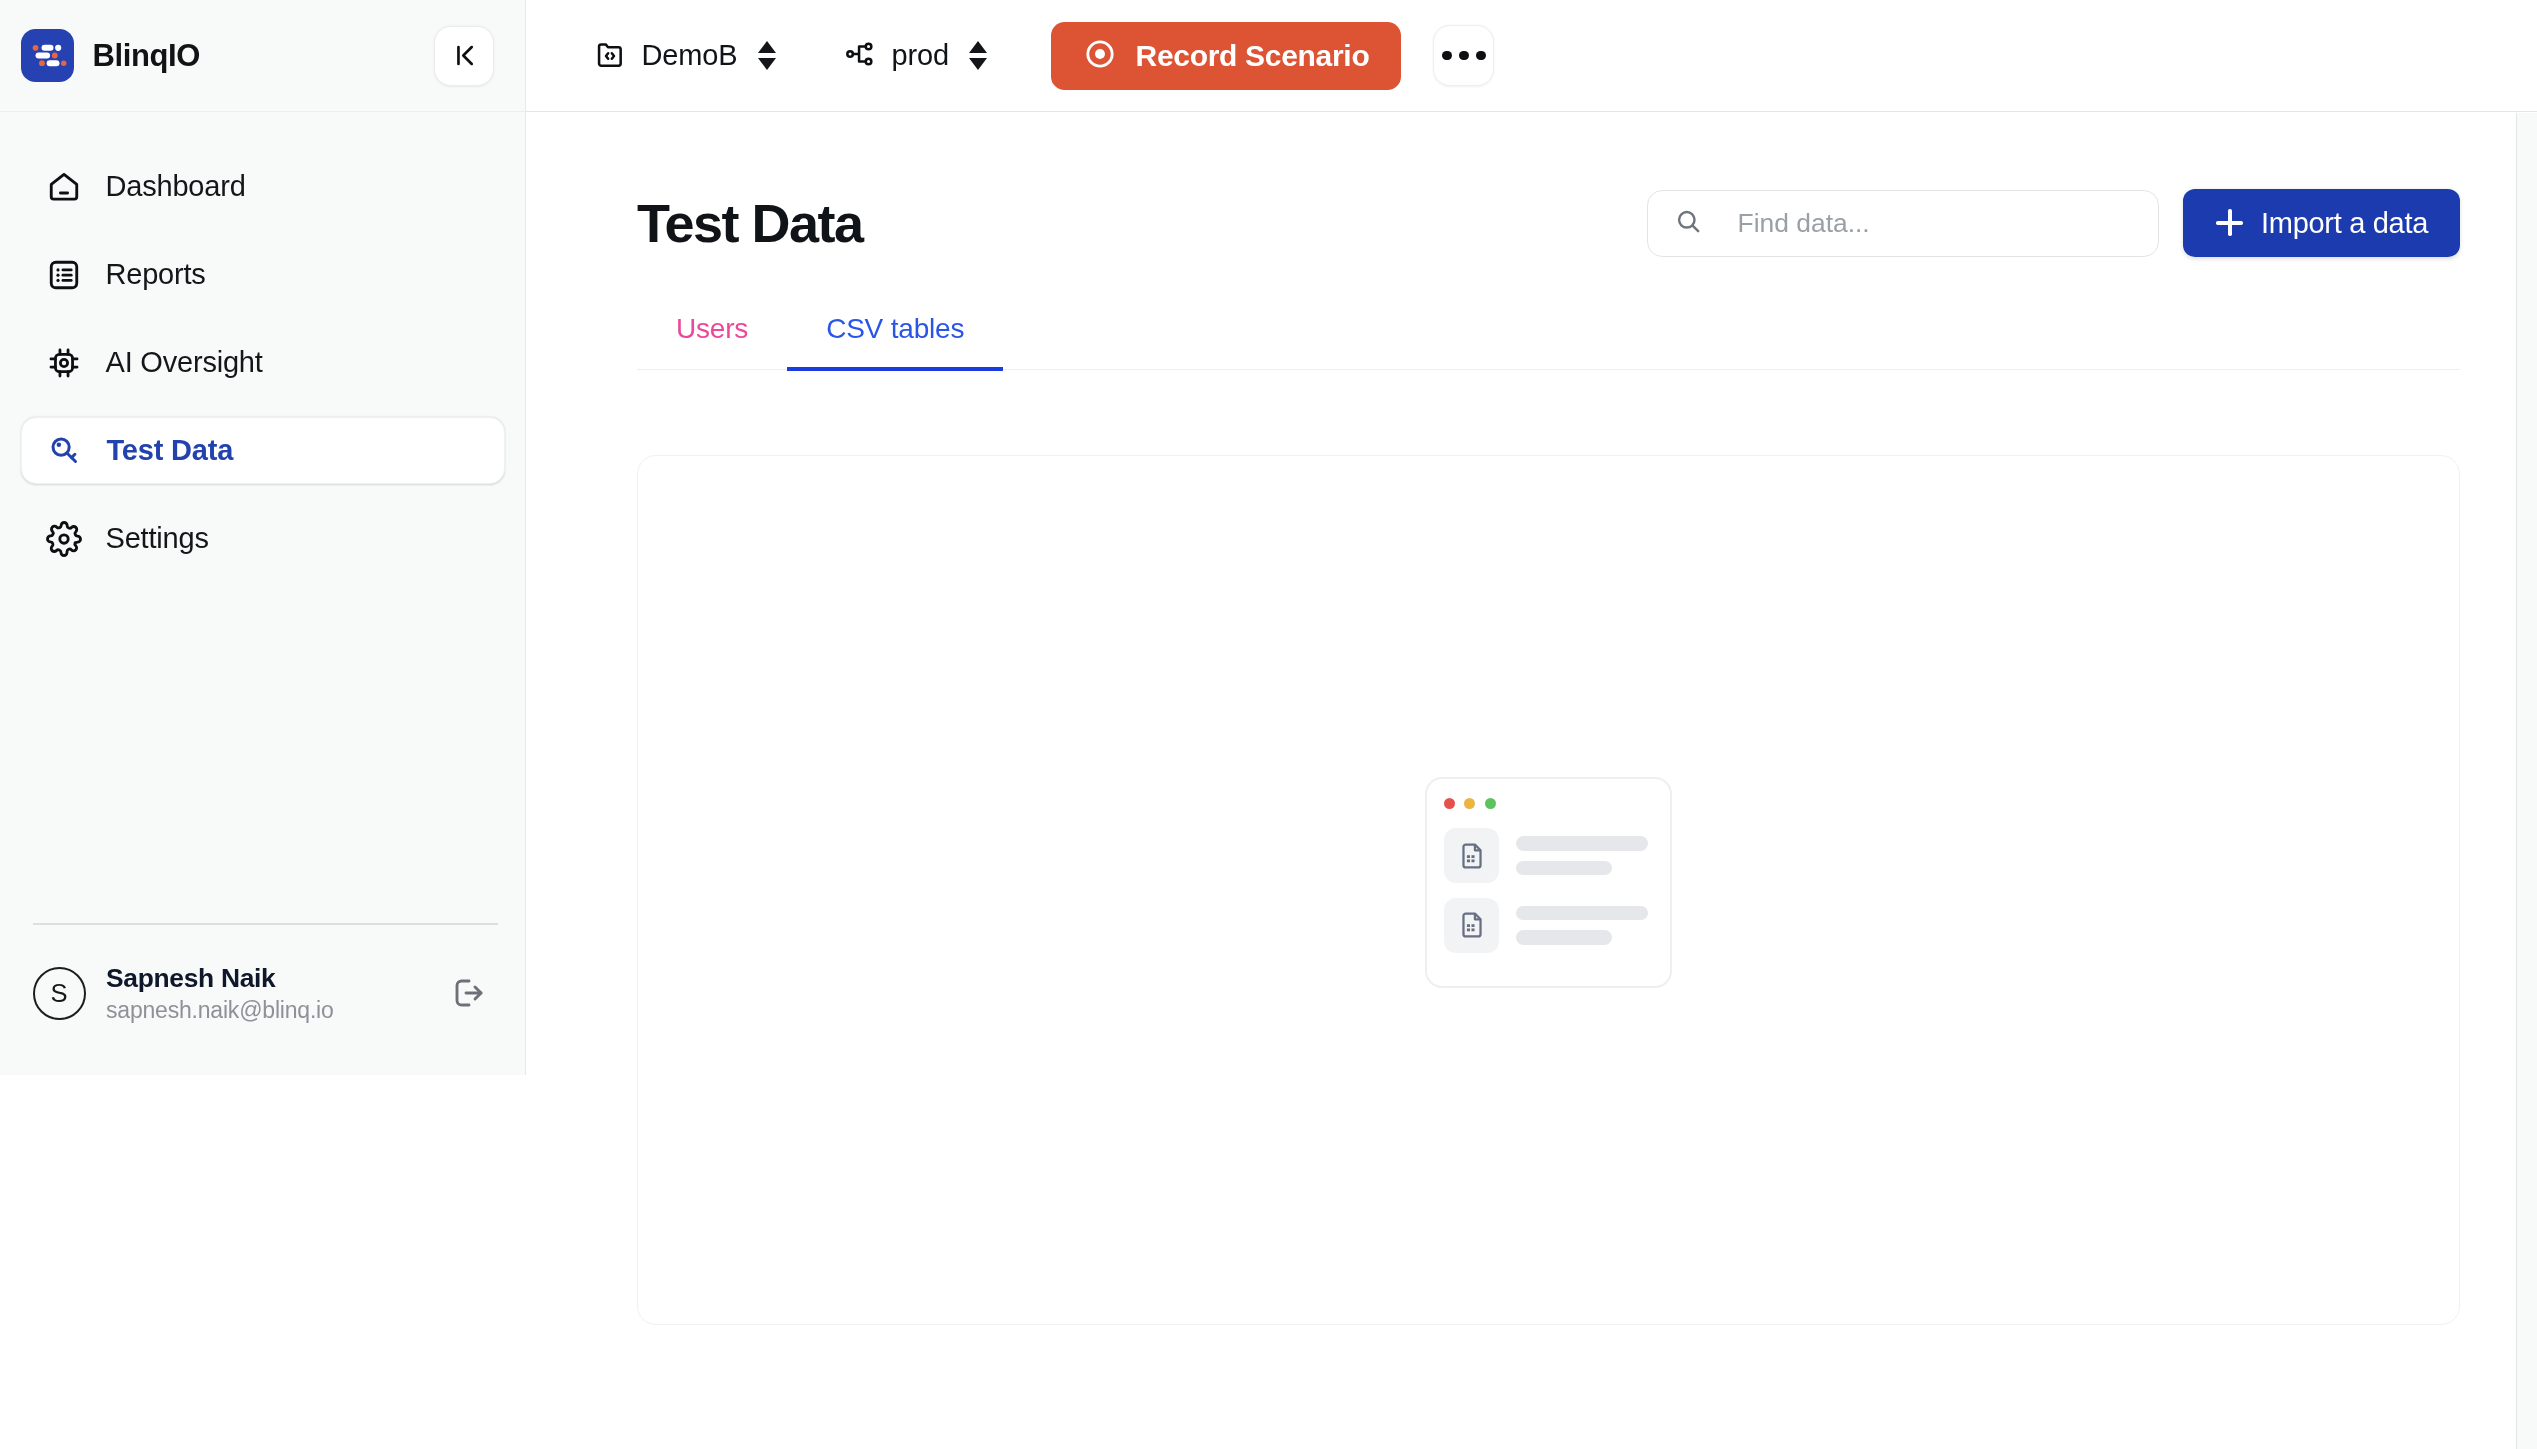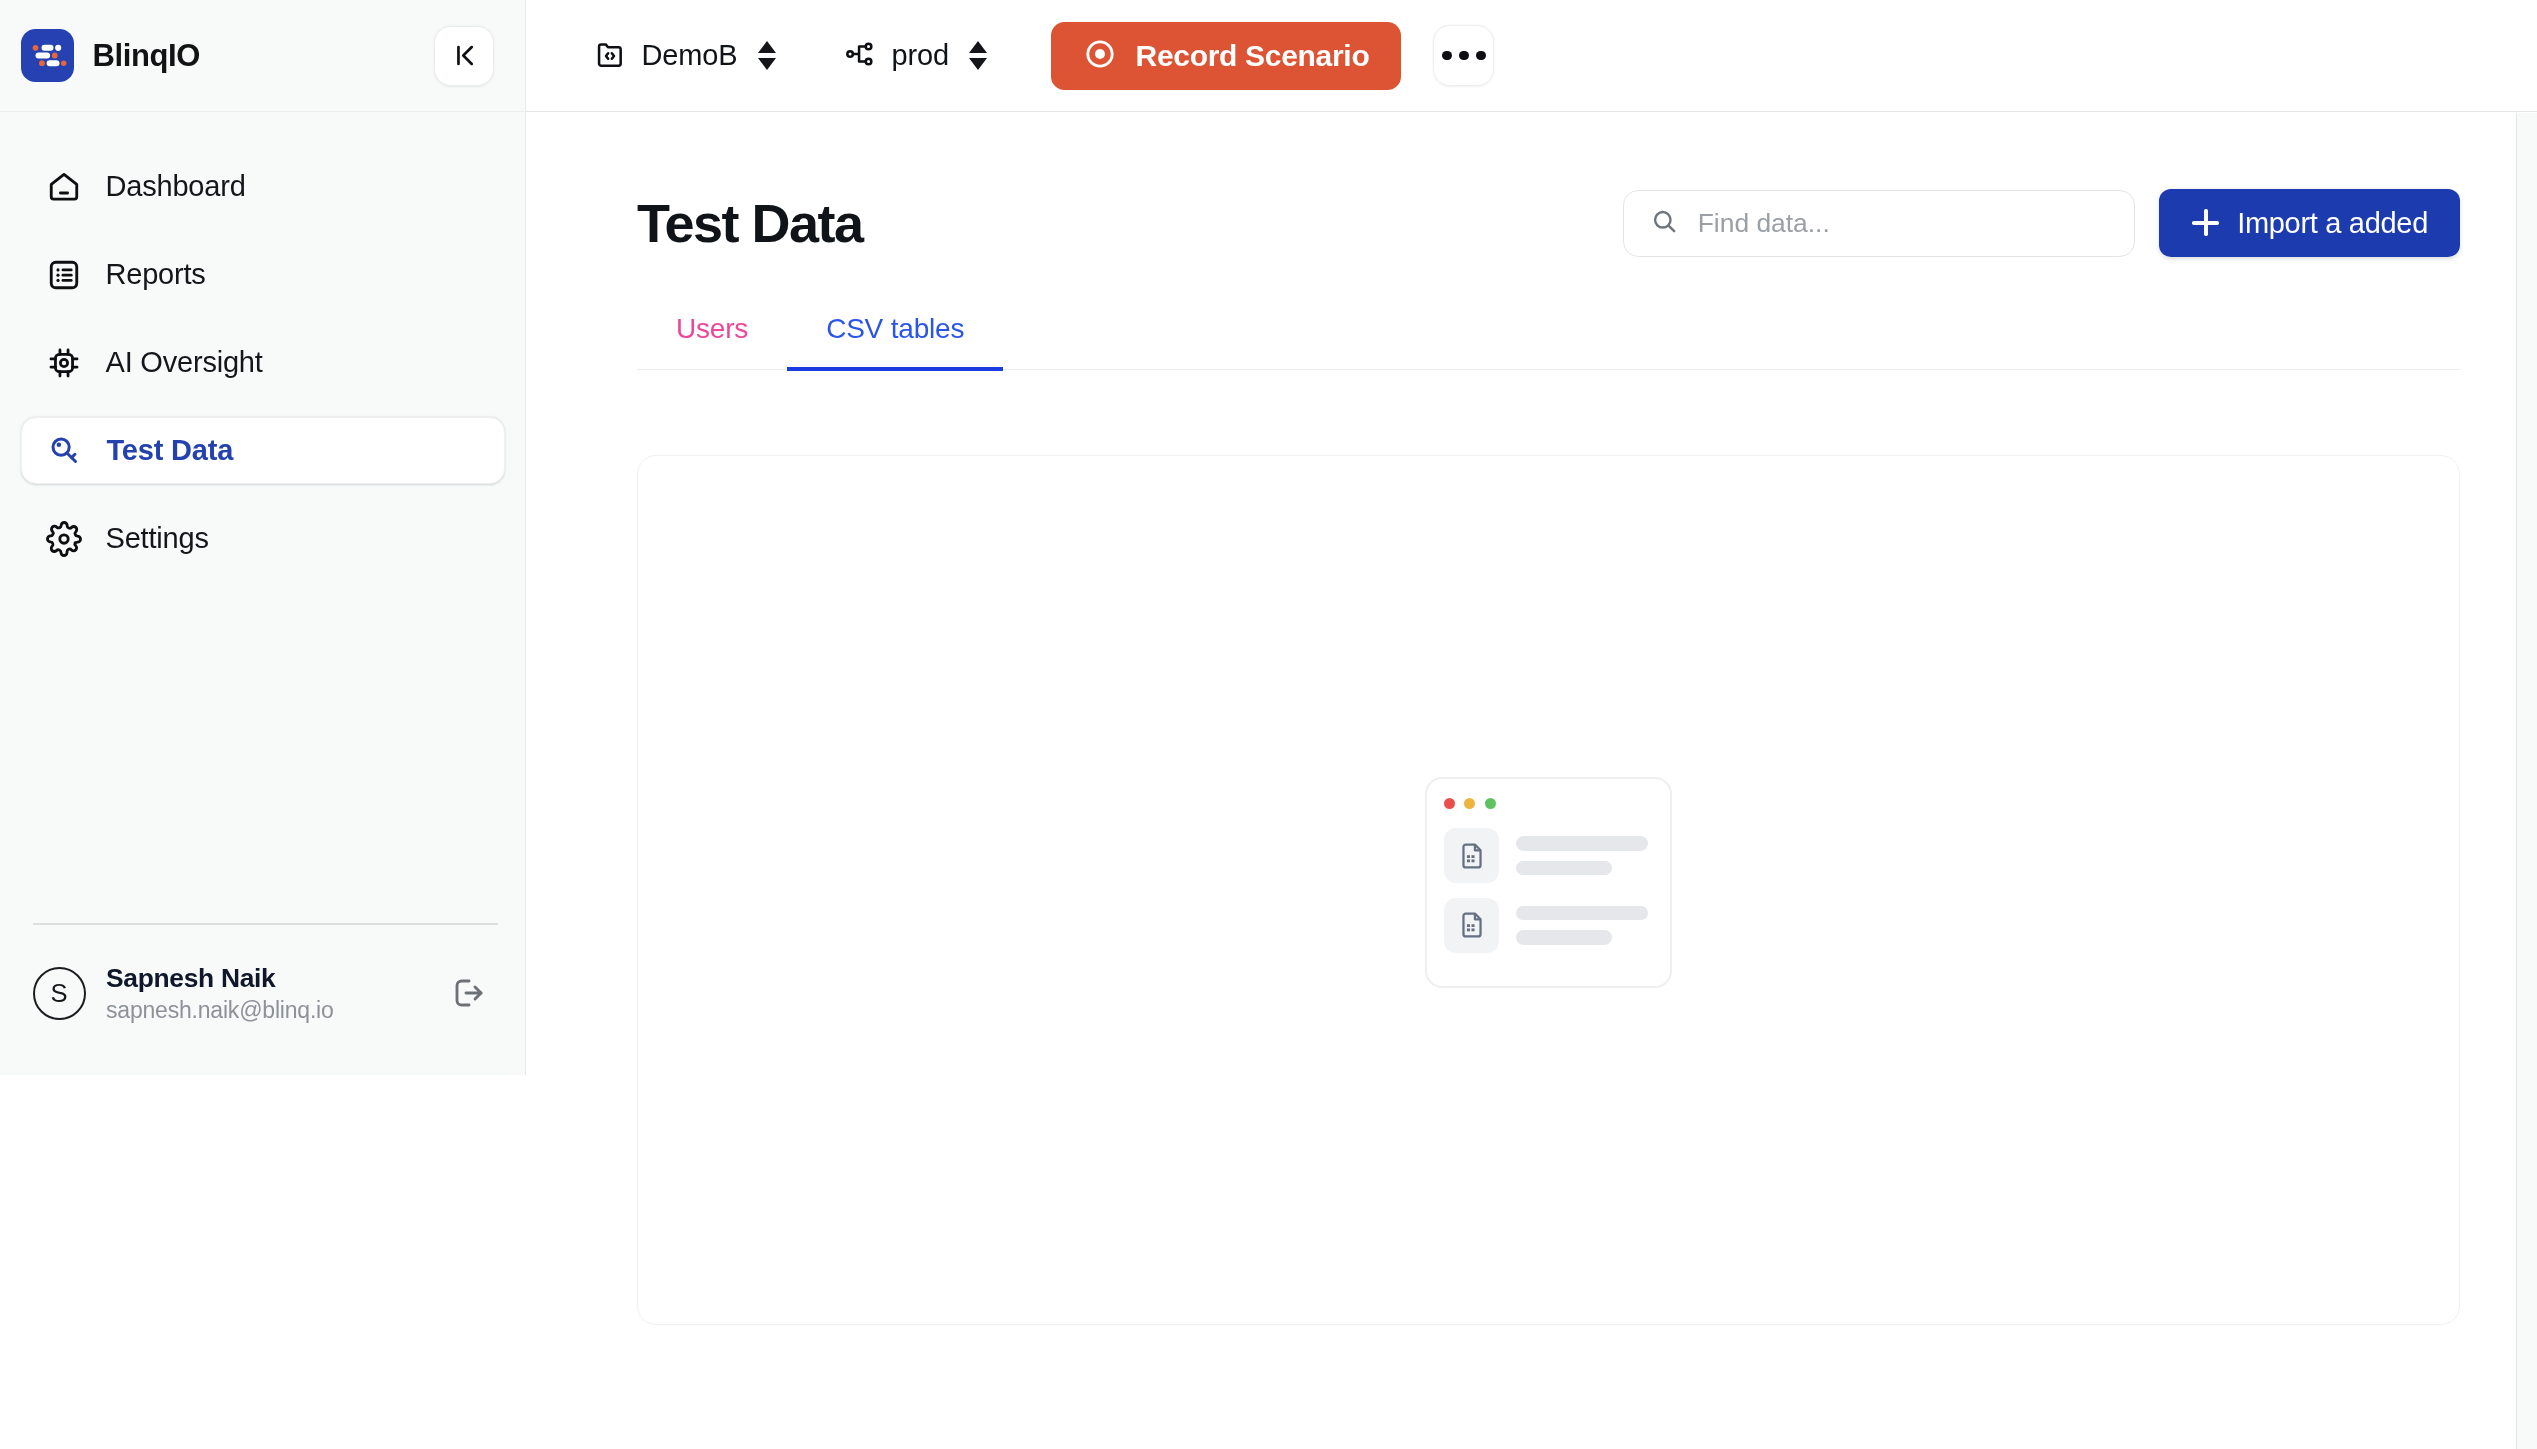--- a/index.html
+++ b/index.html
@@ -136,21 +136,21 @@
   .head-actions { display:flex; align-items:center; gap:24px; }
   .search-box {
     width:512px; height:67px;
     border:1.3px solid #e1e4e7; border-radius:15.3px;
     display:flex; align-items:center; gap:19px;
     padding:0 25.6px; background:#fff;
   }
   .search-input {
     border:none; outline:none; background:transparent;
     font-family:"Liberation Sans", sans-serif;
-    font-size:26.4px; color:#14171b; width:100%;
+    font-size:26.4px; color:#14171b; width:100%;margin-left:16px;
   }
   .search-input::placeholder { color:#9aa0a6; }
   .import-btn {
     display:flex; align-items:center; gap:17px;
     height:68px; padding:0 32px;
     background:#1c3bae; border:none; border-radius:12px;
     cursor:pointer; box-shadow:0 1.7px 4.3px rgba(16,24,40,.14);
   }
   .import-label { font-size:29px; font-weight:500; color:#ffffff; letter-spacing:-0.3px; }
   .plus { position:relative; width:29px; height:29px; flex:0 0 29px; }
@@ -389,21 +389,21 @@
             <span>
               <svg width="29" height="29" viewBox="0 0 24 24" fill="none" stroke="#6f757c" stroke-width="2" stroke-linecap="round">
                 <circle cx="10.6" cy="10.6" r="6.4"></circle>
                 <line x1="15.4" y1="15.4" x2="20" y2="20"></line>
               </svg>
             </span>
             <input class="search-input" type="text" placeholder="Find data..." style="">
           </div>
           <button class="import-btn">
             <span class="plus"></span>
-            <span class="import-label">Import a added</span>
+            <span class="import-label">Import a data</span>
           </button>
         </div>
       </div>
 
       <div class="tabs">
         <div class="tab">Users</div>
         <div class="tab active">CSV tables</div>
       </div>
 
       <div class="empty-card">

